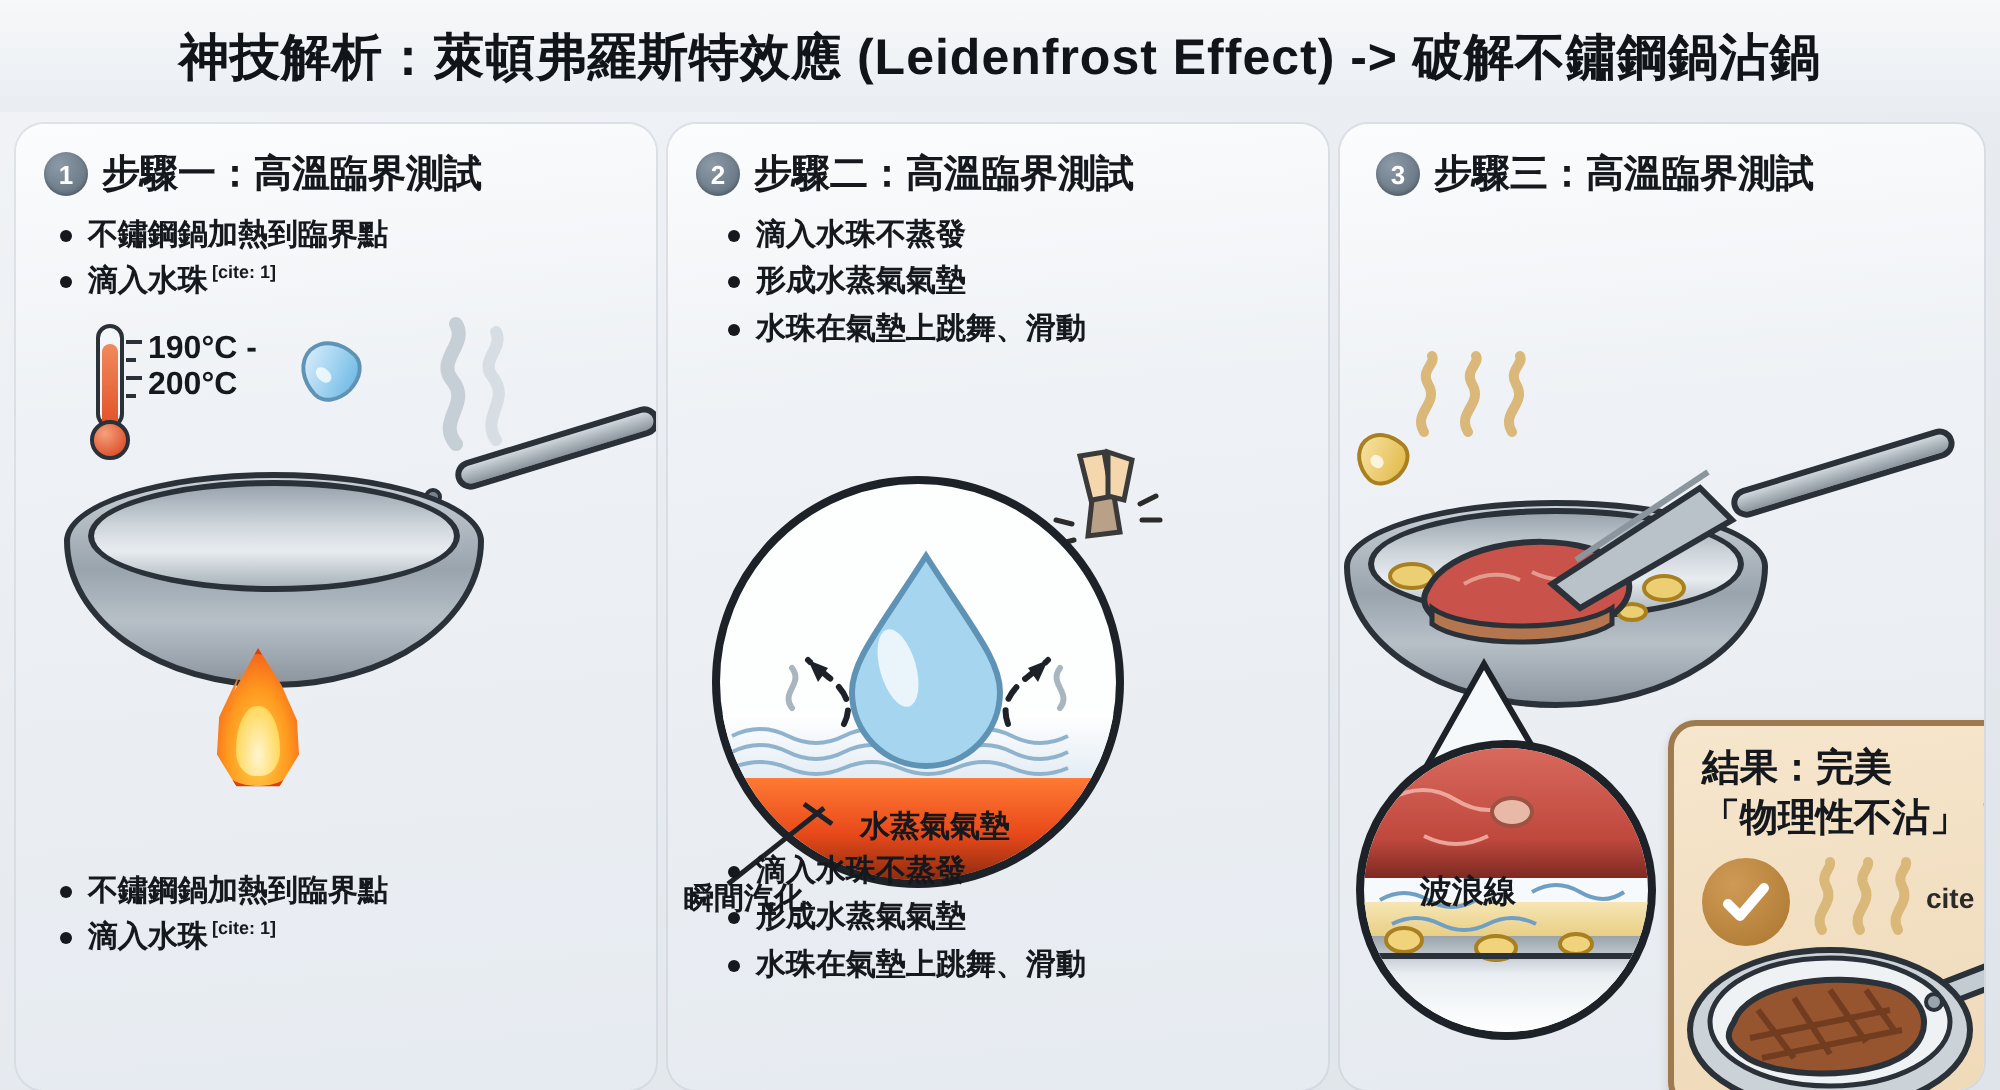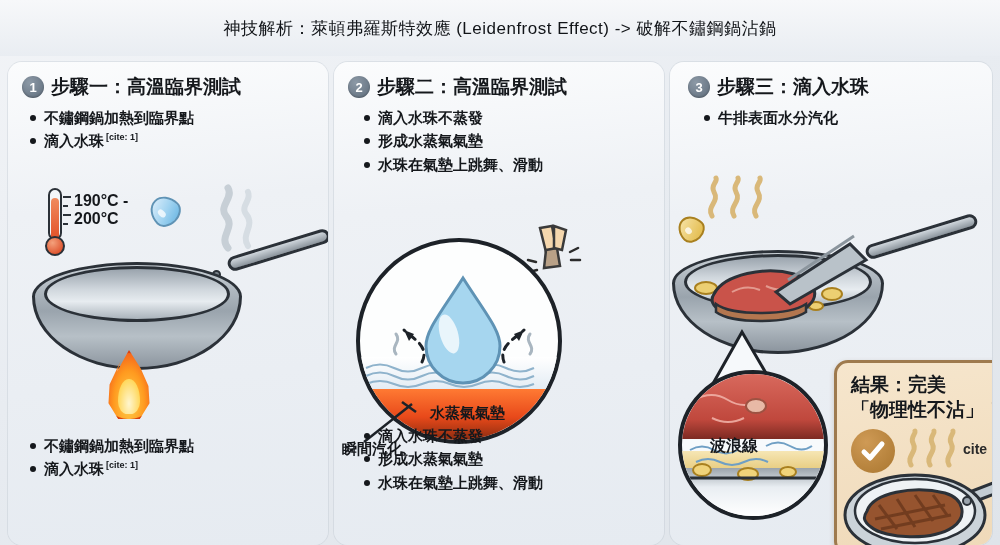--- a/index.html
+++ b/index.html
@@ -14,21 +14,21 @@
     background:linear-gradient(160deg,#f2f4f7 0%,#e8ecf1 45%,#dfe4ea 100%);
   }
 
   
   .title-bar{
     position:absolute;left:0;top:0;width:1000px;height:56px;
     display:flex;align-items:center;justify-content:center;
     background:linear-gradient(180deg,#f7f8fa 0%,#e9edf2 100%);
   }
   .title-text{
-    font-size:17px;font-weight:normal;color:#111418;letter-spacing:.5px;
+    font-size:25px;font-weight:bold;color:#111418;letter-spacing:.5px;
     white-space:nowrap;
   }
 
   
   .cards{
     position:absolute;left:0;top:56px;width:1000px;height:489px;
     display:flex;gap:6px;padding:6px 8px 0 8px;box-sizing:border-box;
   }
   .card{
     position:relative;flex:1;border-radius:14px;
@@ -213,21 +213,21 @@
     <div class="card c1">
       <div class="head">
         <div class="badge">1</div>
         <div class="head-title">步驟一：高溫臨界測試</div>
       </div>
       <ul class="blist">
         <li><span>不鏽鋼鍋加熱到臨界點</span></li>
         <li><span>滴入水珠</span><span class="cite">[cite: 1]</span></li>
       </ul>
 
-      <div class="art" style="top:120px;height:260px;">
+      <div class="art" style="top:94px;height:260px;">
 
         <div class="thermo" style="left:36px;top:6px;">
           <div class="tube"></div>
           <div class="merc"></div>
           <div class="tick" style="top:8px;"></div>
           <div class="tick" style="top:17px;width:5px;"></div>
           <div class="tick" style="top:26px;"></div>
           <div class="tick" style="top:35px;width:5px;"></div>
           <div class="bulb"></div>
         </div>
@@ -332,24 +332,23 @@
       <ul class="blist" style="position:absolute;left:0;top:358px;padding-left:30px;">
         <li><span>滴入水珠不蒸發</span></li>
         <li><span>形成水蒸氣氣墊</span></li>
         <li><span>水珠在氣墊上跳舞、滑動</span></li>
       </ul>
     </div>
 
     <div class="card c3">
       <div class="head" style="padding-left:18px;">
         <div class="badge">3</div>
-        <div class="head-title">步驟三：滴入水珠</div>
+        <div class="head-title">步驟三：高溫臨界測試</div>
       </div>
       <ul class="blist" style="padding-left:34px;">
-        <li><span>牛排表面水分汽化</span></li>
       </ul>
 
       <div class="art" style="top:112px;height:380px;">
 
         <div class="heat-wave" style="left:32px;top:0px;">
           <svg width="66" height="46" viewBox="0 0 66 46">
             <g stroke="#d9b879" stroke-width="5" fill="none" stroke-linecap="round">
               <path d="M10 42 c-6 -10 8 -14 2 -24 c-4 -7 4 -10 2 -14"></path>
               <path d="M32 42 c-6 -10 8 -14 2 -24 c-4 -7 4 -10 2 -14"></path>
               <path d="M54 42 c-6 -10 8 -14 2 -24 c-4 -7 4 -10 2 -14"></path>

